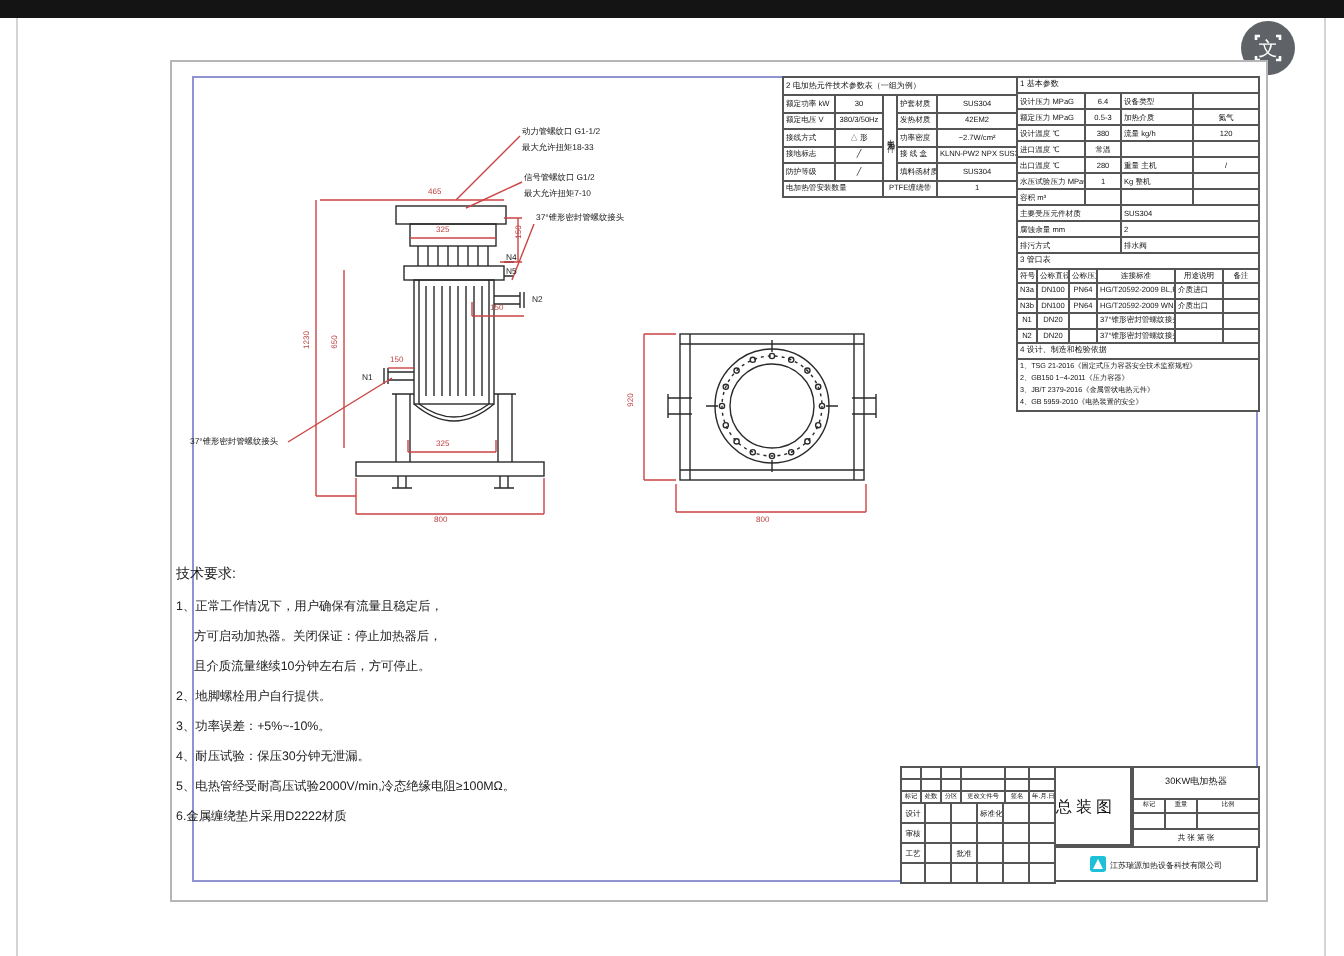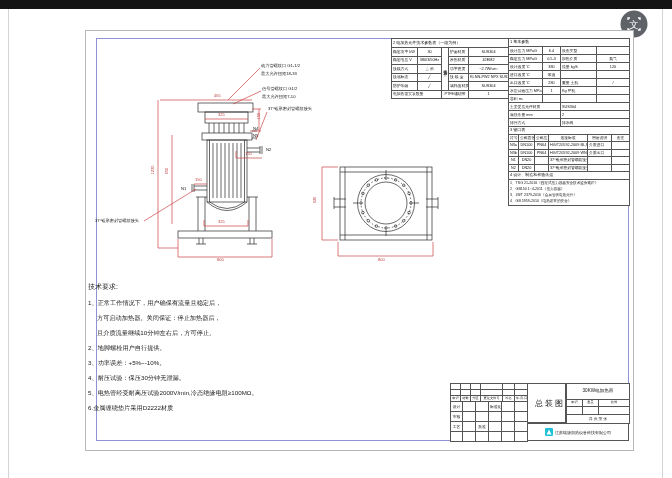--- a/index.html
+++ b/index.html
@@ -23,21 +23,21 @@
   .tbl td.l{text-align:left;}
   .tbl td.tt{text-align:left;font-size:4px;}
   .vtext{writing-mode:vertical-rl;letter-spacing:1px;font-size:3.8px;}
   .stline{display:block;font-size:3.6px;line-height:6px;text-align:left;white-space:nowrap;overflow:hidden;}
   #tech{left:88px;top:282px;width:260px;}
   #tech .tech-title{font-size:7px;color:#1a1a1a;height:17px;}
   #tech .tech-line{font-size:6.2px;color:#222222;height:15px;white-space:nowrap;}
   #tech .ind{padding-left:9px;}
   #titleblock{left:450px;top:383px;width:179px;height:58px;border:1px solid #555555;box-sizing:border-box;}
   .tb-cell{position:absolute;border:1px solid #555555;box-sizing:border-box;display:flex;
-           align-items:center;justify-content:flex-end;overflow:hidden;font-size:3.4px;color:#141414;}
+           align-items:center;justify-content:flex-start;overflow:hidden;font-size:3.4px;color:#141414;}
   #assembly-name{font-size:8px;letter-spacing:2px;}
   #product-name{font-size:4.6px;}
   #company-cell{justify-content:flex-start;padding-left:17px;}
   #company-name{font-size:4px;margin-left:2px;}
   #translate-btn{left:619px;top:9px;width:30px;height:30px;cursor:pointer;}
 </style>
 </head>
 <body>
 
 <div id="canvas">

